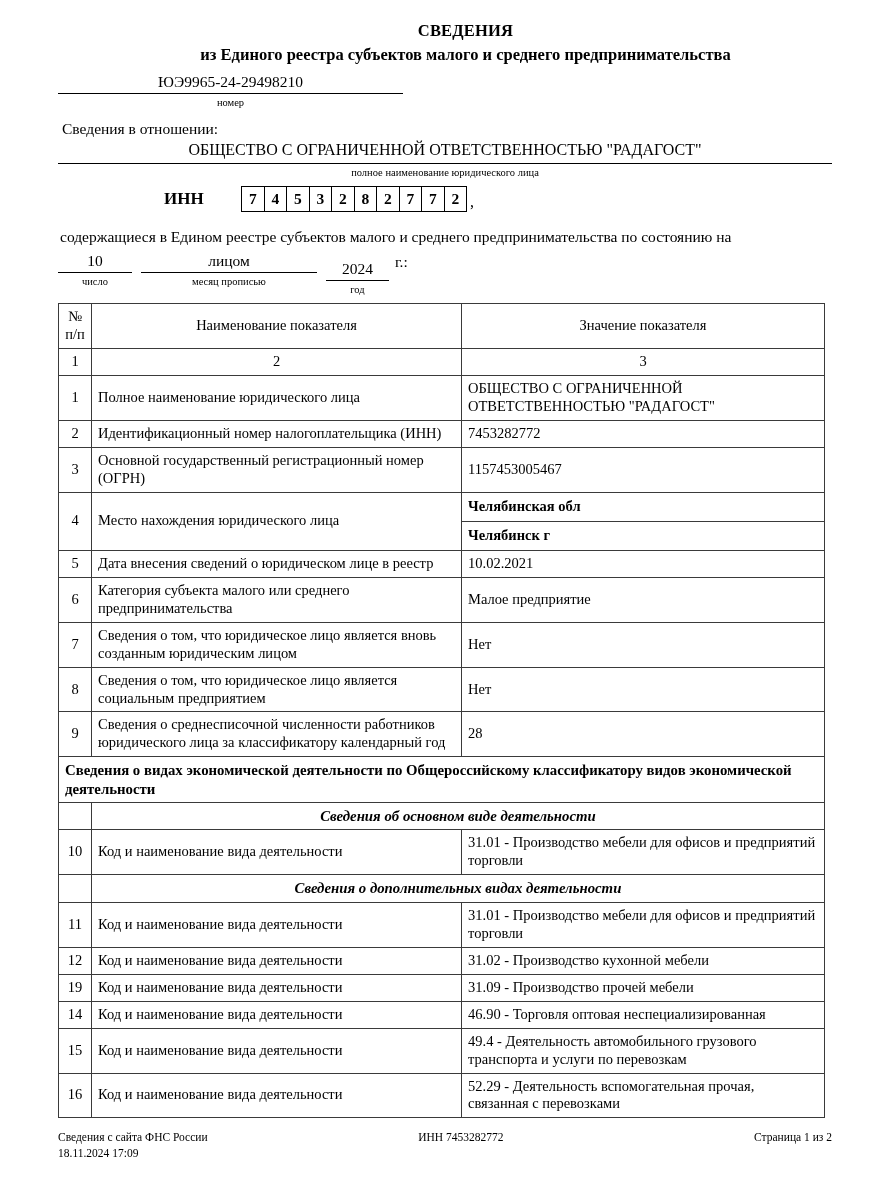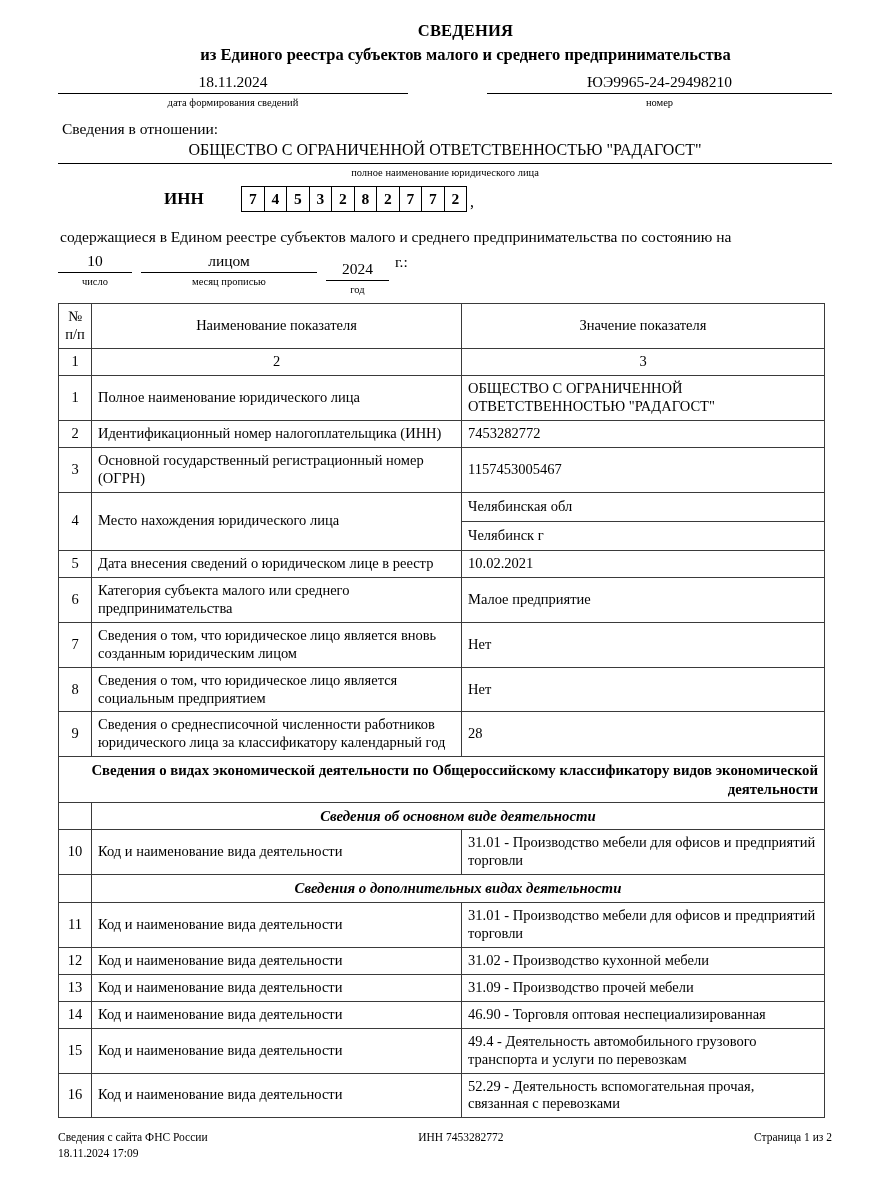--- a/index.html
+++ b/index.html
@@ -190,36 +190,36 @@
     padding: 7px 6px;
   }
   .rownum-head { line-height: 1.15; }
   .colnum-cell {
     text-align: center;
     padding: 2px 6px;
     font-size: 14.5px;
   }
 
   .section-head-main {
-    text-align: right;
+    text-align: left;
     font-weight: bold;
     font-size: 14.8px;
     padding: 5px 14px;
     line-height: 1.3;
   }
   .section-head-sub {
     text-align: center;
     font-weight: bold;
     font-style: italic;
     font-size: 14.8px;
     padding: 4px 6px;
   }
 
   .val-cell { vertical-align: middle; }
-  .split-val { padding: 0 !important; }
+  .split-val { padding: 0 !important; font-weight: bold; }
   .split-val .sub {
     padding: 5px 6px;
     line-height: 1.24;
   }
   .split-val .sub.top { border-bottom: 1.1px solid #3a3a3a; }
 
   
   .footer {
     position: absolute;
     left: 58px;
@@ -236,24 +236,20 @@
 </style>
 </head>
 <body>
 
 <div class="page">
 
   <div class="doc-title">СВЕДЕНИЯ</div>
   <div class="doc-subtitle">из Единого реестра субъектов малого и среднего предпринимательства</div>
 
   <div class="meta-row">
-    <div class="meta-field left">
-      <div class="meta-value">18.11.2024</div>
-      <div class="meta-caption">дата формирования сведений</div>
-    </div>
     <div class="meta-field right">
       <div class="meta-value">ЮЭ9965-24-29498210</div>
       <div class="meta-caption">номер</div>
     </div>
   </div>
 
   <div class="subject-label">Сведения в отношении:</div>
   <div class="subject-block">
     <div class="subject-name">ОБЩЕСТВО С ОГРАНИЧЕННОЙ ОТВЕТСТВЕННОСТЬЮ "РАДАГОСТ"</div>
     <div class="subject-caption">полное наименование юридического лица</div>
@@ -399,21 +395,21 @@
         <td class="val-cell">31.01 - Производство мебели для офисов и предприятий торговли</td>
       </tr>
 
       <tr>
         <td class="col-num">12</td>
         <td>Код и наименование вида деятельности</td>
         <td class="val-cell">31.02 - Производство кухонной мебели</td>
       </tr>
 
       <tr>
-        <td class="col-num">13</td>
+        <td class="col-num">19</td>
         <td>Код и наименование вида деятельности</td>
         <td class="val-cell">31.09 - Производство прочей мебели</td>
       </tr>
 
       <tr>
         <td class="col-num">14</td>
         <td>Код и наименование вида деятельности</td>
         <td class="val-cell">46.90 - Торговля оптовая неспециализированная</td>
       </tr>
 

